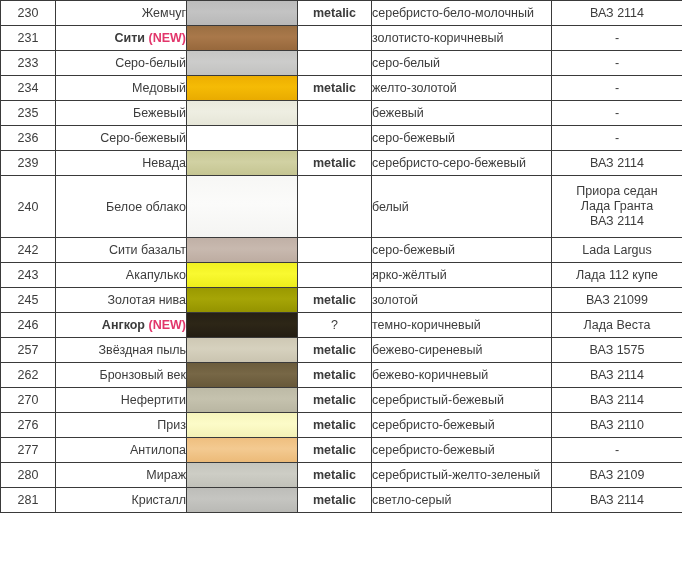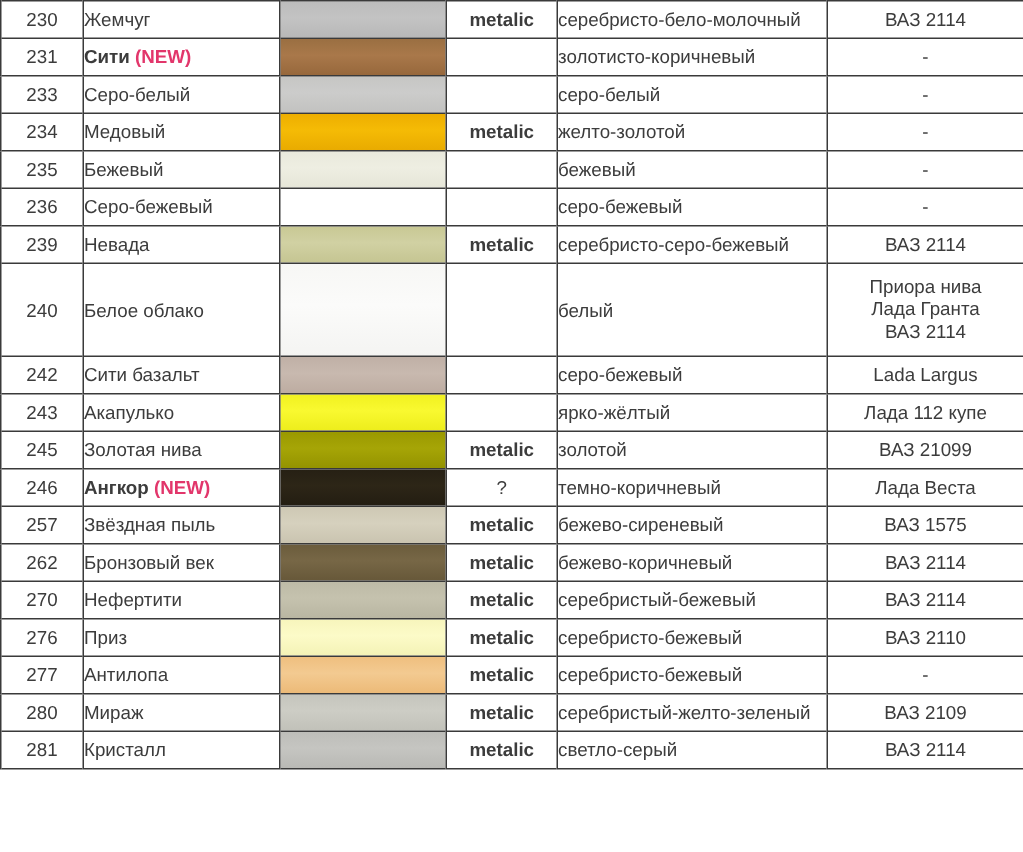--- a/index.html
+++ b/index.html
@@ -44,21 +44,21 @@
   }
   #paint-table tr.tall td { height: 62px; }
 
   .cell-code {
     text-align: center;
     color: #4a4a4a;
     font-size: 12.5px;
   }
   .cell-name {
     padding-left: 9px;
-    text-align: left;
+    text-align: right;
     color: #2f2f2f;
     font-size: 12.5px;
     white-space: nowrap;
     overflow: hidden;
   }
   .cell-name.is-new {
     font-weight: bold;
     margin-top: 16px;
   }
   .new-tag {
@@ -206,21 +206,21 @@
       </tr>
       <tr class="tall">
         <td class="cell-code">240</td>
         <td class="cell-name"><span>Белое облако</span></td>
         <td class="cell-swatch">
           <span class="swatch-fill" style="background: linear-gradient(rgb(247, 247, 245) 0%, rgb(251, 251, 250) 45%, rgb(244, 244, 242) 100%);"></span>
         </td>
         <td class="cell-metal"></td>
         <td class="cell-desc">белый</td>
         <td class="cell-models">
-          <span class="models-line">Приора нива</span>
+          <span class="models-line">Приора седан</span>
           <span class="models-line">Лада Гранта</span>
           <span class="models-line">ВАЗ 2114</span>
         </td>
       </tr>
       <tr>
         <td class="cell-code">242</td>
         <td class="cell-name"><span>Сити базальт</span></td>
         <td class="cell-swatch">
           <span class="swatch-fill" style="background: linear-gradient(rgb(192, 176, 166) 0%, rgb(200, 185, 175) 45%, rgb(189, 172, 161) 100%);"></span>
         </td>

